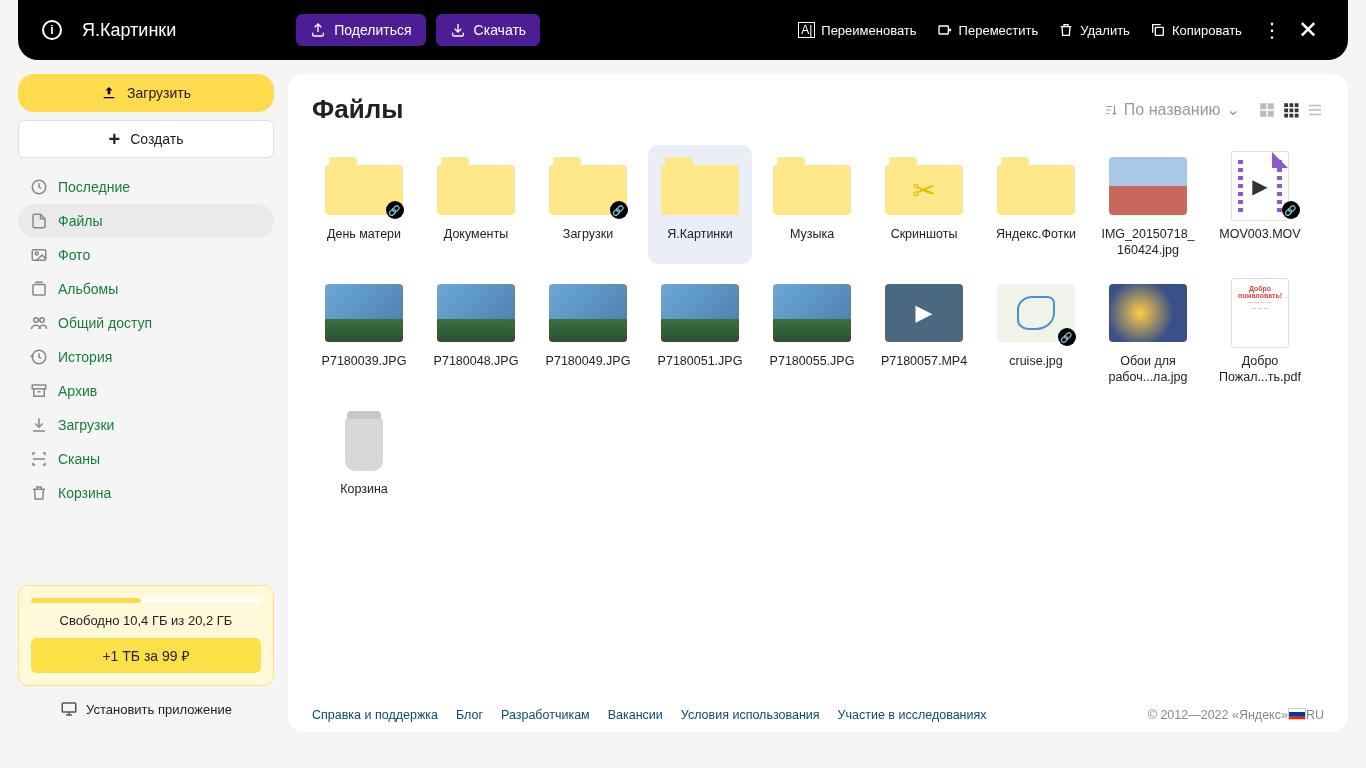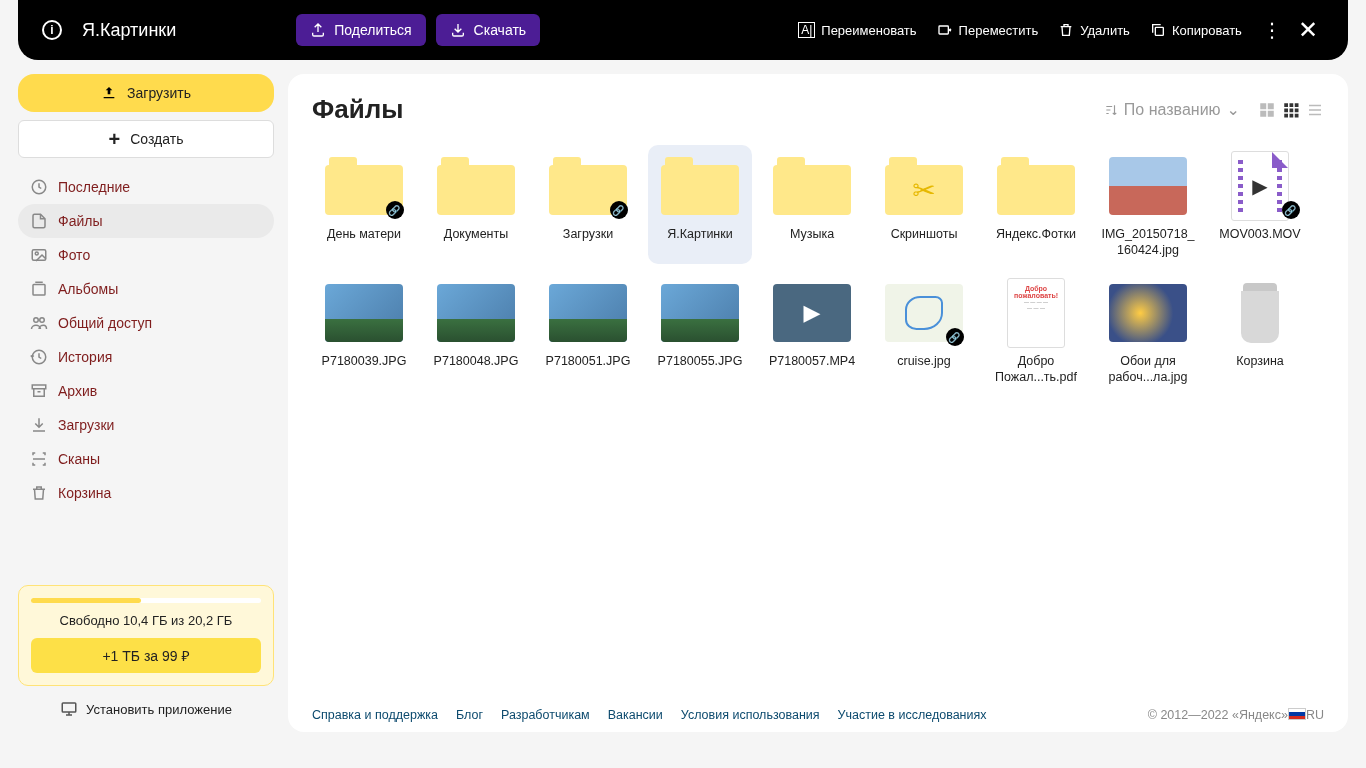--- a/index.html
+++ b/index.html
@@ -11,21 +11,21 @@
   .topbar .spacer { flex: 1; }
   .topbar .action { display: flex; align-items: center; gap: 6px; padding: 8px 10px; cursor: pointer; font-size: 13px; }
   .topbar .icon-sm { width: 16px; height: 16px; }
   .topbar .dots { font-size: 20px; padding: 0 10px; cursor: pointer; }
   .topbar .close { font-size: 24px; padding: 0 6px; cursor: pointer; }
   .main { display: flex; margin: 14px 18px 0; gap: 14px; }
   .sidebar { width: 256px; display: flex; flex-direction: column; }
   .upload-btn { background: #ffdb4d; border-radius: 16px; height: 38px; display: flex; align-items: center; justify-content: center; gap: 10px; font-weight: 500; cursor: pointer; margin-bottom: 8px; }
   .create-btn { background: #fff; border: 1px solid #ddd; border-radius: 6px; height: 38px; display: flex; align-items: center; justify-content: center; gap: 10px; font-weight: 500; cursor: pointer; margin-bottom: 12px; }
   .nav { list-style: none; }
-  .nav li { display: flex; align-items: center; gap: 10px; padding: 8px 12px; border-radius: 18px; cursor: pointer; color: #7f1d1d; }
+  .nav li { display: flex; align-items: center; gap: 10px; padding: 8px 12px; border-radius: 18px; cursor: pointer; color: #15803d; }
   .nav li.active { background: #eaeaea; font-weight: 500; }
   .nav .nicon { width: 18px; height: 18px; color: #888; display:flex; align-items:center; justify-content:center; }
   .storage { margin-top: auto; background: #fff8d9; border: 1px solid #ffe377; border-radius: 10px; padding: 12px; text-align: center; }
   .storage .bar { height: 5px; background: #fff; border-radius: 3px; margin-bottom: 10px; position: relative; }
   .storage .bar .fill { position:absolute; left:0; top:0; bottom:0; width: 48%; background: #ffdb4d; border-radius:3px; }
   .storage .txt { font-size: 13px; margin-bottom: 10px; }
   .storage .upgrade { background: #fde047; border-radius: 6px; padding: 8px; font-weight: 500; cursor: pointer; }
   .install { display: flex; align-items: center; gap: 8px; justify-content: center; padding: 14px 0; font-size: 13px; cursor: pointer; }
   .content { flex: 1; background: #fff; border-radius: 16px; padding: 20px 24px; display:flex; flex-direction:column; position:relative; height: 658px; }
   .content-head { display: flex; align-items: center; margin-bottom: 20px; }
@@ -360,20 +360,26 @@
         <div class="item">
           <div class="thumb">
             <div class="img-thumb city"></div>
           </div>
           <div class="label">P7180048.JPG</div>
         </div>
         <div class="item">
           <div class="thumb">
             <div class="img-thumb city"></div>
           </div>
+          <div class="label">P7180049.JPG</div>
+        </div>
+        <div class="item">
+          <div class="thumb">
+            <div class="img-thumb city"></div>
+          </div>
           <div class="label">P7180051.JPG</div>
         </div>
         <div class="item">
           <div class="thumb">
             <div class="img-thumb city"></div>
           </div>
           <div class="label">P7180055.JPG</div>
         </div>
         <div class="item">
           <div class="thumb">
@@ -383,29 +389,29 @@
         </div>
         <div class="item">
           <div class="thumb">
             <div class="img-thumb map"></div>
             <div class="badge-link">🔗</div>
           </div>
           <div class="label">cruise.jpg</div>
         </div>
         <div class="item">
           <div class="thumb">
+            <div class="img-thumb abstract"></div>
+          </div>
+          <div class="label">Обои для рабоч...ла.jpg</div>
+        </div>
+        <div class="item">
+          <div class="thumb">
             <div class="pdf-thumb"><b style="color:#d44;font-size:7px;">Добро пожаловать!</b><br>— — — —<br>— — —</div>
           </div>
           <div class="label">Добро Пожал...ть.pdf</div>
-        </div>
-        <div class="item">
-          <div class="thumb">
-            <div class="img-thumb abstract"></div>
-          </div>
-          <div class="label">Обои для рабоч...ла.jpg</div>
         </div>
         <div class="item">
           <div class="thumb">
             <div class="trash-thumb">
               <div class="lid"></div>
               <div class="can"></div>
             </div>
           </div>
           <div class="label">Корзина</div>
         </div>

